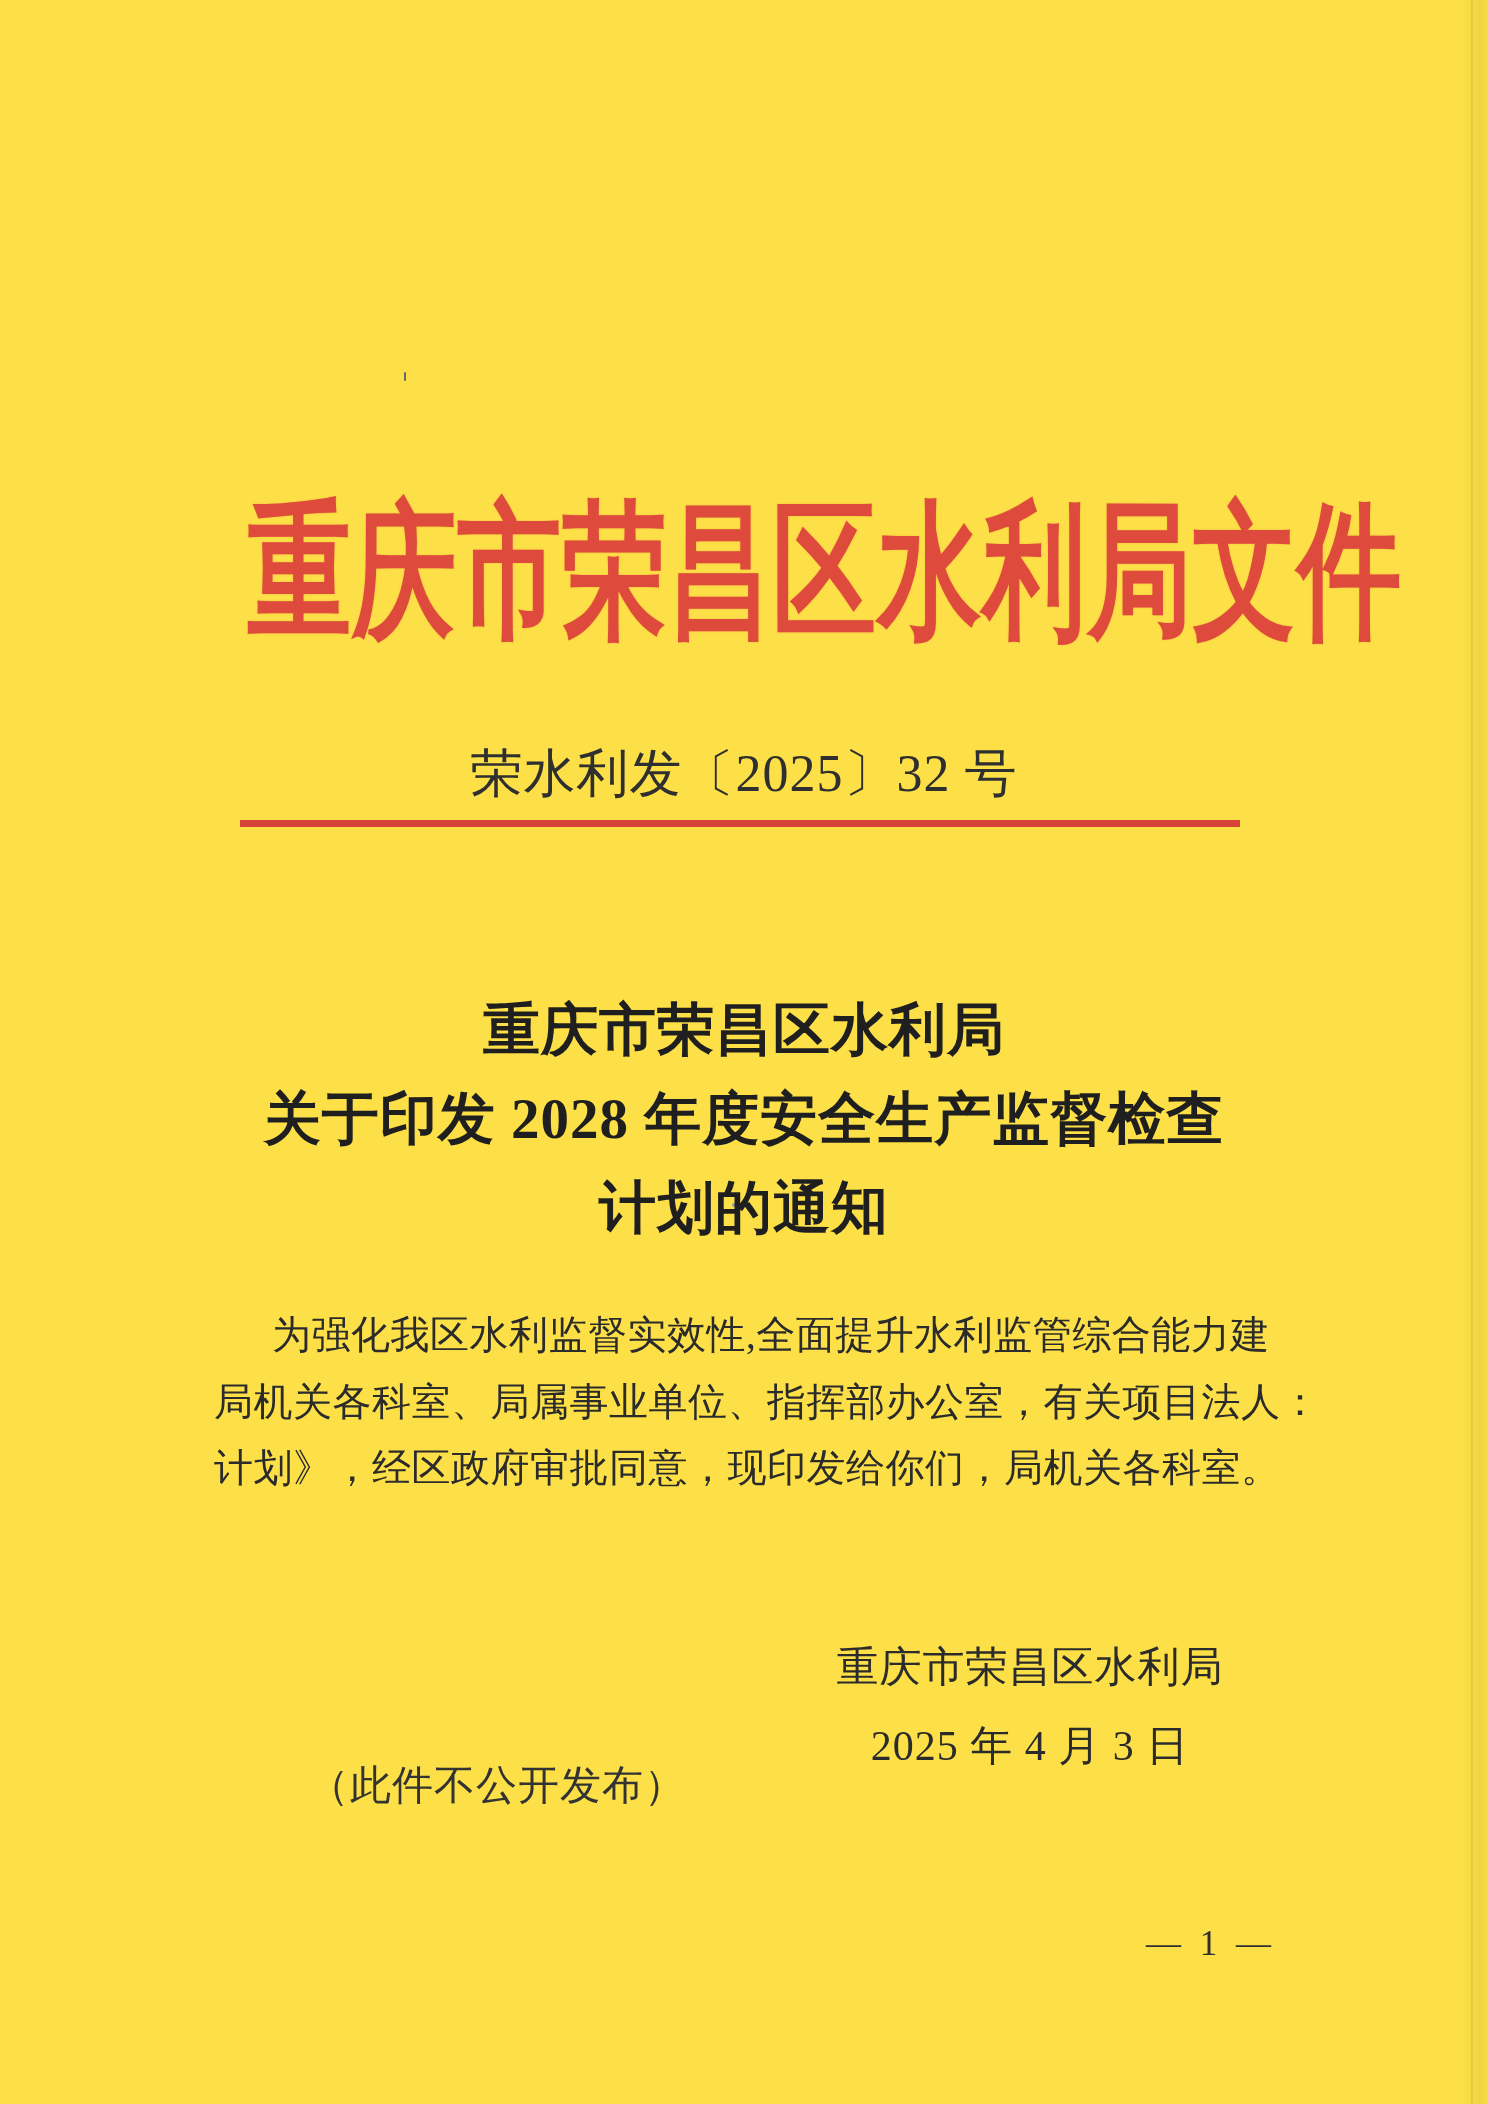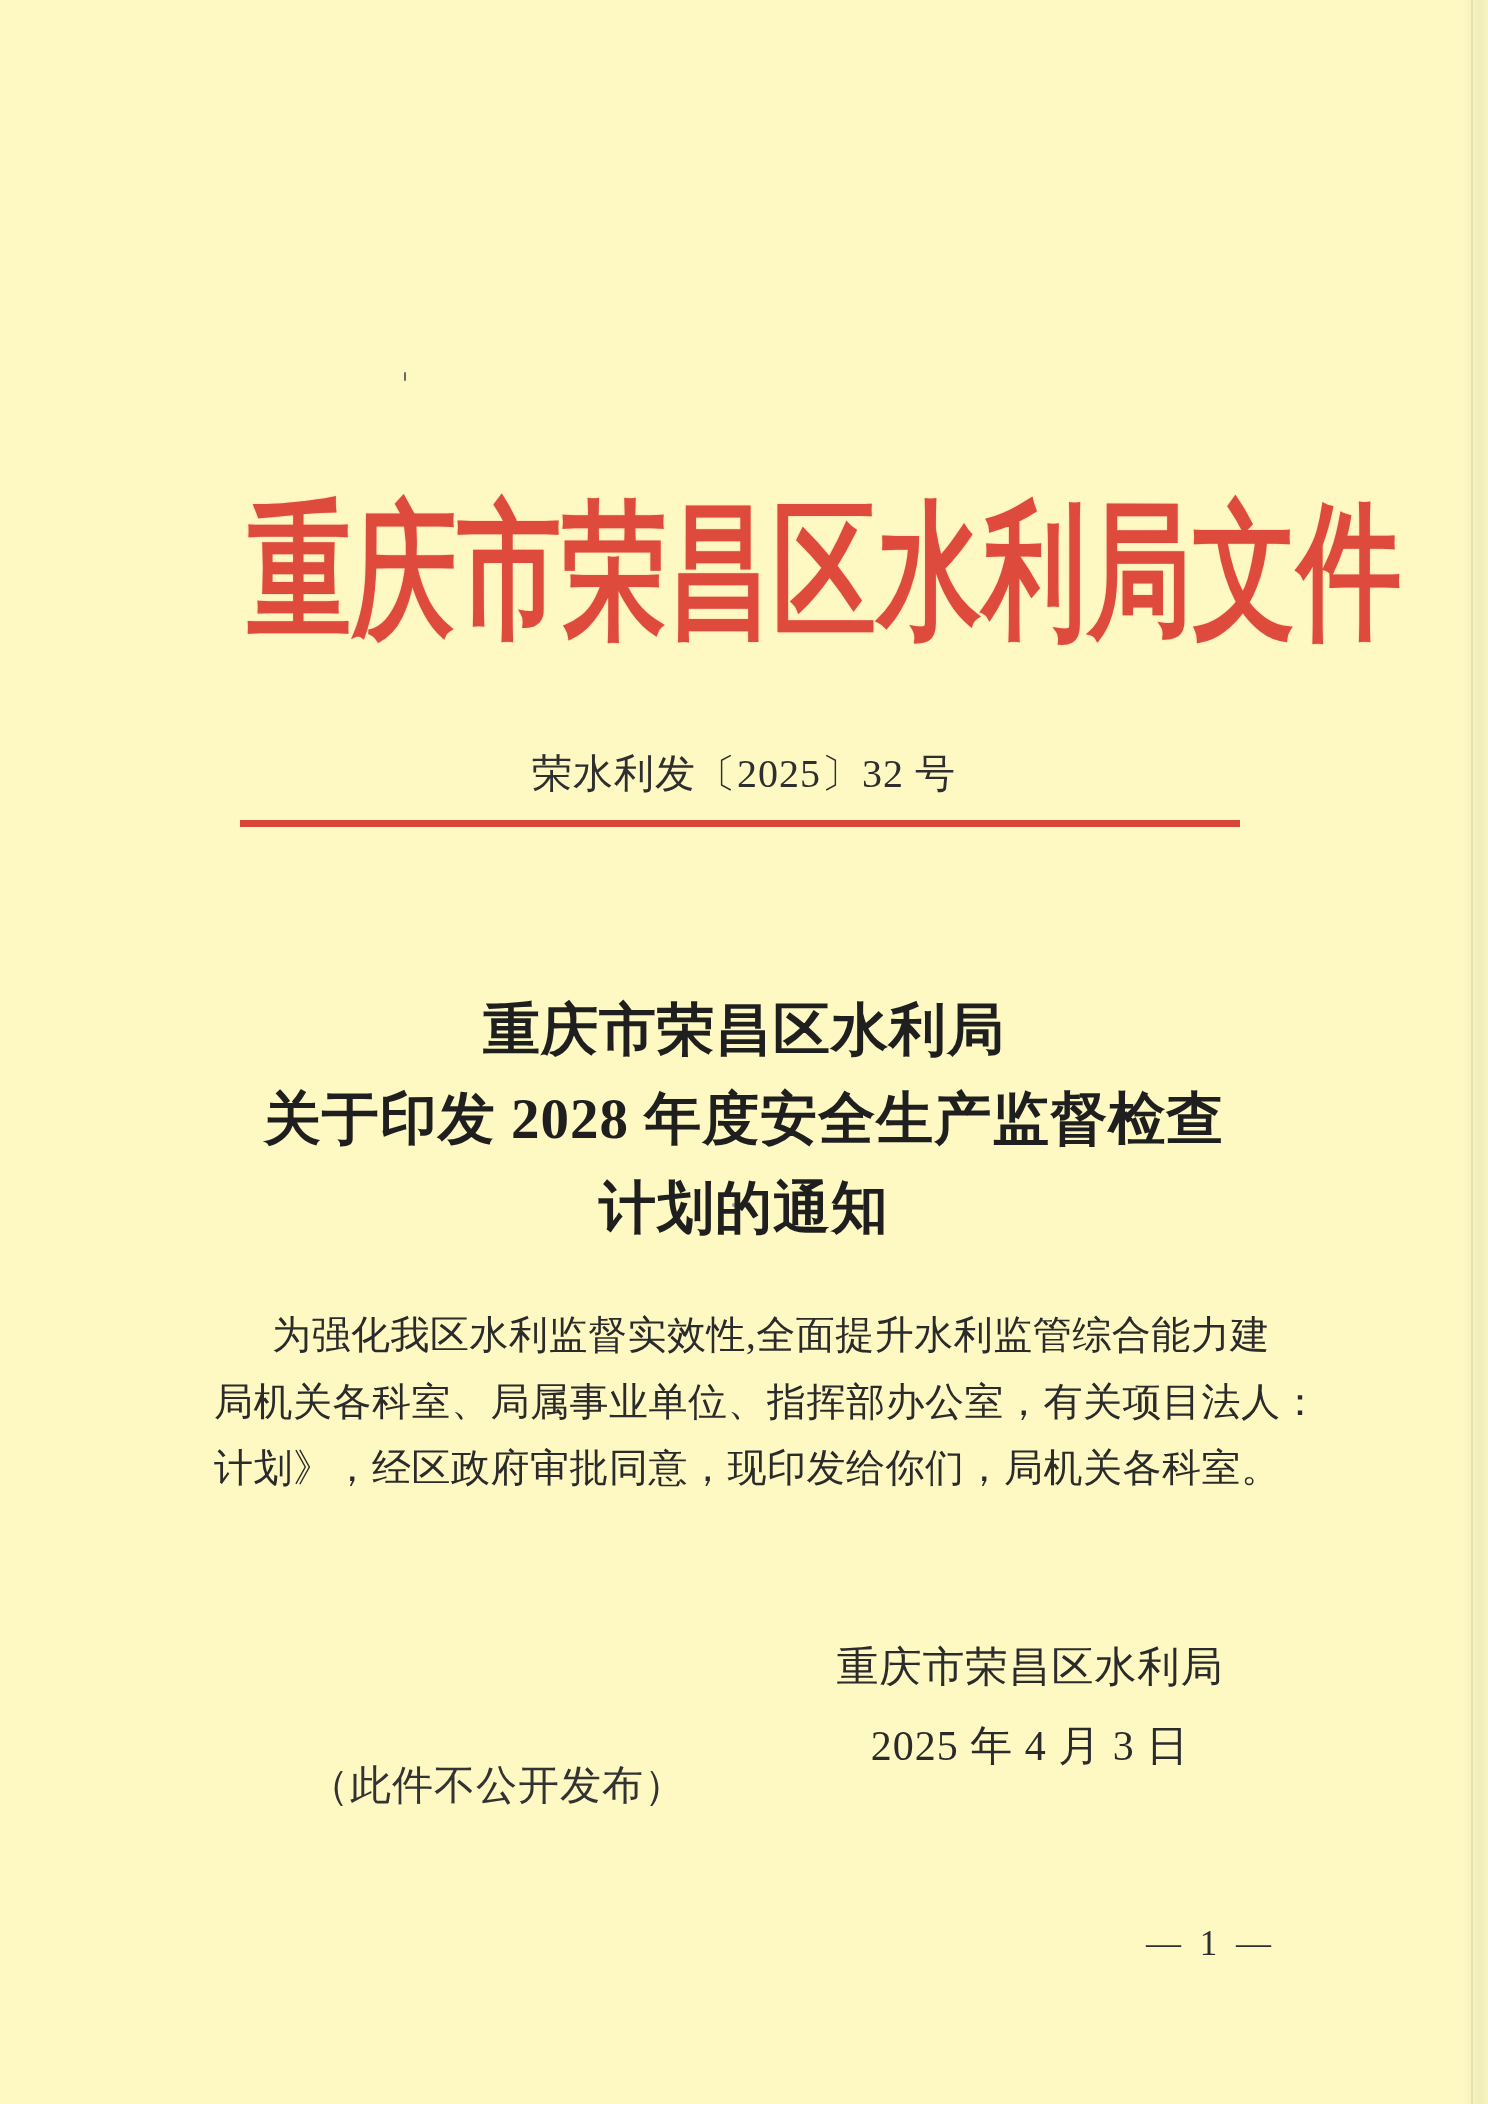--- a/index.html
+++ b/index.html
@@ -1,20 +1,20 @@
 <!DOCTYPE html>
 <html style="--header-red: #de4a3c; --rule-red: #d84437; --ink: #2b2b2b;"><head>
 <meta charset="utf-8">
 <style>
   html,body{margin:0;padding:0;background:#e9e9e9;}
   .page{
     position:relative;
     width:1488px;height:2104px;
     margin:0 auto;
-    background:#fef9c3;
+    background:#fde047;
     overflow:hidden;
     font-family:"Liberation Serif","DejaVu Serif",serif;
     color:#2b2b2b;
   }
   
   .edge-shadow{
     position:absolute;top:0;right:0;width:26px;height:100%;
     background:linear-gradient(to right, rgba(0,0,0,0) 0%, rgba(0,0,0,0.05) 70%, rgba(0,0,0,0.02) 100%);
     pointer-events:none;
   }
@@ -33,21 +33,21 @@
     display:inline-block;
     font-size:148px;line-height:160px;font-weight:bold;
     color:var(--header-red,#de4a3c);
     white-space:nowrap;letter-spacing:2px;
     transform:scaleX(0.70);transform-origin:center;
     text-shadow:0 0 2px rgba(222,74,60,0.35);
   }
   .doc-number{
     position:absolute;top:748px;left:0;width:100%;
     text-align:center;
-    font-size:40px;line-height:52px;letter-spacing:1px;color:#2f2f2f;
+    font-size:52px;line-height:52px;letter-spacing:1px;color:#2f2f2f;
   }
   .red-rule{
     position:absolute;top:820px;left:240px;
     width:1000px;height:7px;
     background:var(--rule-red,#d84437);
   }
   .doc-title{
     position:absolute;top:985px;left:0;width:100%;
     text-align:center;font-weight:bold;
     font-size:57px;line-height:89px;letter-spacing:1px;color:#1f1f1f;

